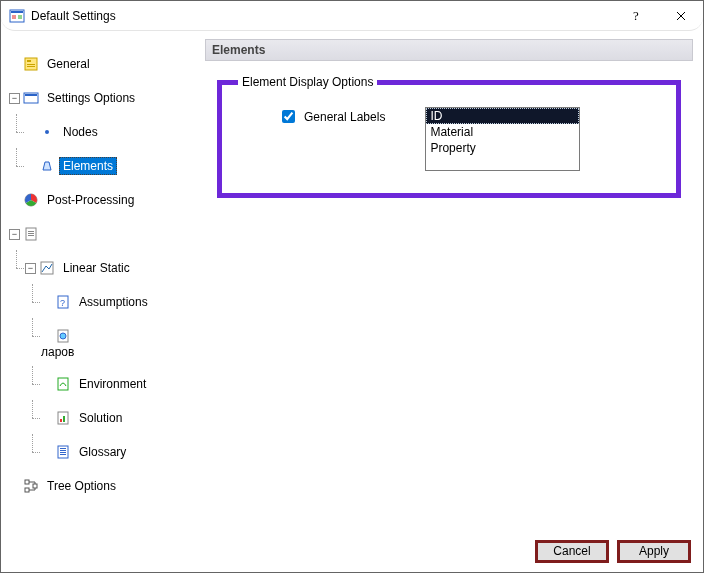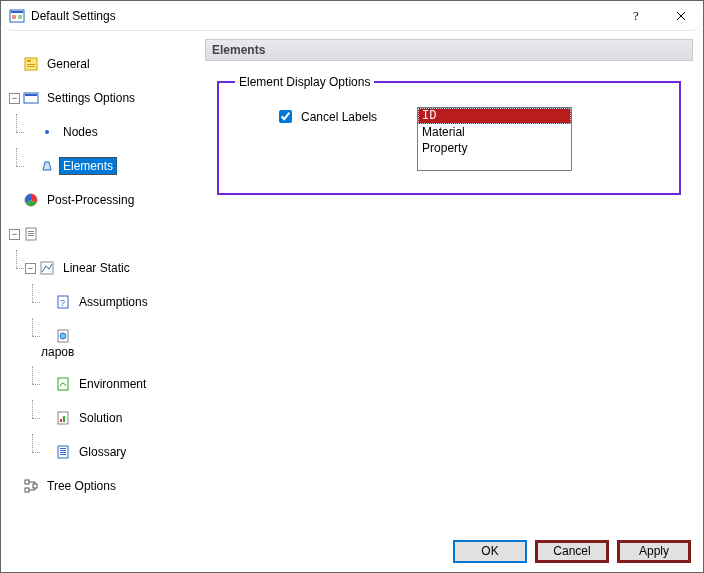--- a/index.html
+++ b/index.html
@@ -23,28 +23,28 @@
   .tree ul ul { padding-left: 16px; }
   .tree ul ul ul { padding-left: 16px; }
   
   .tree ul ul > li::before { content: ""; position: absolute; left: -9px; top: 9px; width: 8px; border-top: 1px dotted #a0a0a0; }
   .tree ul ul > li::after { content: ""; position: absolute; left: -9px; top: -9px; bottom: 9px; border-left: 1px dotted #a0a0a0; }
   .tree ul ul > li:last-child::after { bottom: auto; height: 18px; }
 
   .right { flex: 1; display: flex; flex-direction: column; min-width: 0; }
   .header-band { height: 22px; background: linear-gradient(#e9e9ee, #dcdce3); border: 1px solid #c9c9d0; display: flex; align-items: center; padding-left: 6px; font-weight: bold; color: #444; }
   .content { flex: 1; padding: 14px 10px 10px 10px; }
-  fieldset.group { border: 2px solid #6d28d9; padding: 18px 28px 22px 16px; }
+  fieldset.group { border: 5px solid #6d28d9; padding: 18px 28px 22px 16px; }
   fieldset.group legend { padding: 0 4px; color: #000; }
   .opt-row { display: flex; align-items: flex-start; gap: 40px; }
   .chk { display: flex; align-items: center; gap: 6px; margin-left: 40px; }
   .chk input { accent-color: #0078d7; }
   .listbox { width: 155px; height: 64px; border: 1px solid #7a7a7a; background: #fff; overflow: hidden; font-size: 12px; }
   .listbox .item { padding: 0 4px; height: 16px; line-height: 16px; white-space: nowrap; }
-  .listbox .item.selected { background: #b91c1c; color: #fff; outline: 1px dotted #bcd; outline-offset: -1px; font-family: Liberation Mono, monospace; }
+  .listbox .item.selected { background: #0f172a; color: #fff; outline: 1px dotted #bcd; outline-offset: -1px; }
 
   .footer { height: 42px; border-top: 0; display: flex; align-items: center; justify-content: flex-end; gap: 8px; padding: 0 12px; }
   .btn { width: 74px; height: 23px; border: 3px solid #7f1d1d; background: #e1e1e1; display: flex; align-items: center; justify-content: center; cursor: default; }
   .btn.default { border: 1px solid #0078d7; box-shadow: inset 0 0 0 1px #0078d7; }
 
   
   svg { display: block; }
 </style>
 </head>
 <body>
@@ -256,38 +256,35 @@
     <div class="right">
       <div class="header-band">
         <span>Elements</span>
       </div>
       <div class="content">
         <fieldset class="group">
           <legend>Element Display Options</legend>
           <div class="opt-row">
             <label class="chk">
               <input type="checkbox" id="chk-dl" checked="" style="">
-              <span>Cancel Labels</span>
+              <span>General Labels</span>
             </label>
             <div class="listbox" id="lb">
                 <div class="item selected">ID</div>
                 <div class="item">Material</div>
                 <div class="item">Property</div>
               </div>
           </div>
         </fieldset>
       </div>
     </div>
 
   </div>
 
   <div class="footer">
-    <div class="btn default">
-        <span>OK</span>
-      </div>
     <div class="btn">
         <span>Cancel</span>
       </div>
     <div class="btn">
         <span>Apply</span>
       </div>
   </div>
 
 </div>
 

